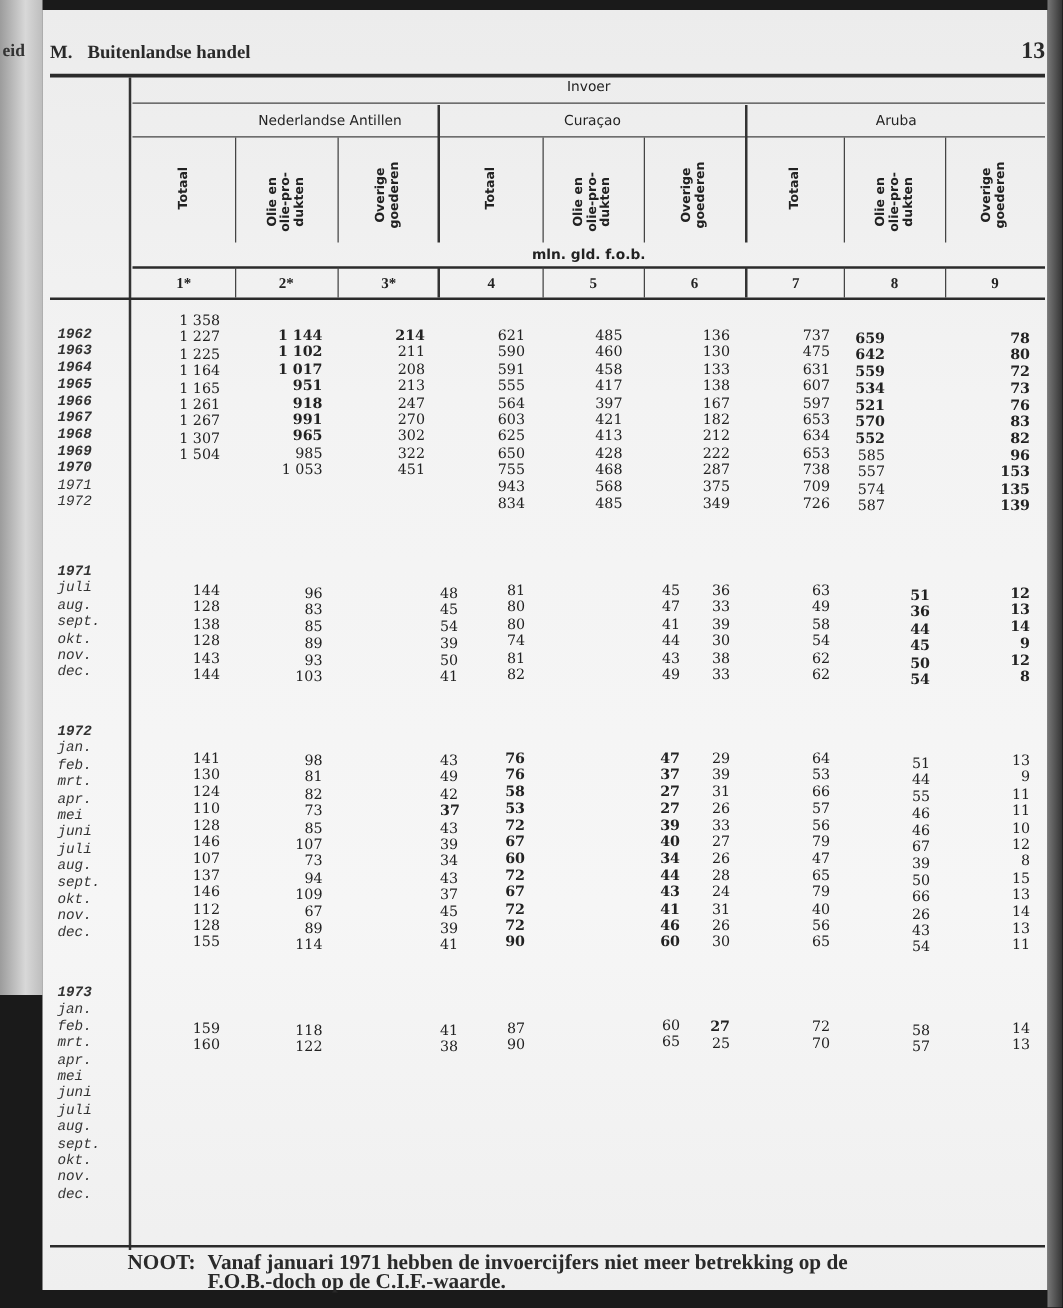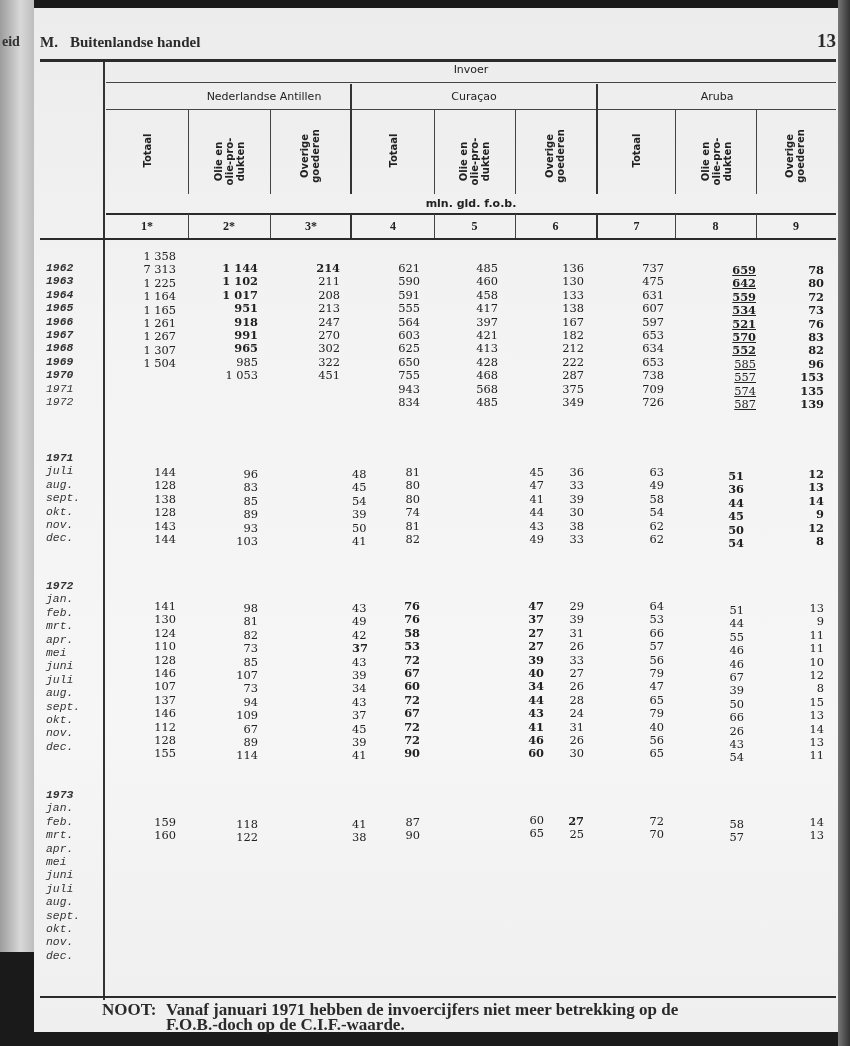--- a/index.html
+++ b/index.html
@@ -3,21 +3,21 @@
 <meta charset="utf-8">
 <style>
   html, body { margin:0; padding:0; }
   body {
     width:850px; height:1046px; overflow:hidden; position:relative;
     background:#1a1a1a;
     font-family:"DejaVu Serif", serif;
     color:#222;
   }
   .left-page {
-    position:absolute; left:0; top:0; width:34px; height:952px;
+    position:absolute; left:0; top:0; width:34px; height:796px;
     background:linear-gradient(90deg,#9c9c9c,#d8d8d8 60%,#bdbdbd);
   }
   .left-page .frag {
     position:absolute; left:2px; top:34px; font-size:14px; font-weight:bold;
     font-family:"Liberation Serif", serif; color:#333;
   }
   .page {
     position:absolute; left:34px; top:8px; width:804px; height:1024px;
     background:linear-gradient(180deg,#ececec 0%,#f3f3f3 30%,#f6f6f6 70%,#efefef 100%);
   }
@@ -156,21 +156,21 @@
     <div class="b">1967</div>
     <div class="b">1968</div>
     <div class="b">1969</div>
     <div class="b">1970</div>
     <div>1971</div>
     <div>1972</div>
   </div>
 
   <div class="datacol" style="left:80px; width:62px; top:242px;">
     <div>1 358</div>
-      <div>7 313</div>
+      <div>1 227</div>
       <div>1 225</div>
       <div>1 164</div>
       <div>1 165</div>
       <div>1 261</div>
       <div>1 267</div>
       <div>1 307</div>
       <div>1 504</div>
   </div>
   <div class="datacol bold" style="left:160px; width:64px; top:254px;">
     <div>1 144</div>
@@ -239,21 +239,21 @@
       <div>631</div>
       <div>607</div>
       <div>597</div>
       <div>653</div>
       <div>634</div>
       <div>653</div>
       <div>738</div>
       <div>709</div>
       <div>726</div>
   </div>
-  <div class="datacol bold" style="left:672px; width:50px; top:256px;text-decoration:underline;">
+  <div class="datacol bold" style="left:624px; width:50px; top:256px;">
     <div>659</div>
       <div>642</div>
       <div>559</div>
       <div>534</div>
       <div>521</div>
       <div>570</div>
       <div>552</div>
       <div style="font-weight:normal">585</div>
       <div style="font-weight:normal">557</div>
       <div style="font-weight:normal">574</div>

